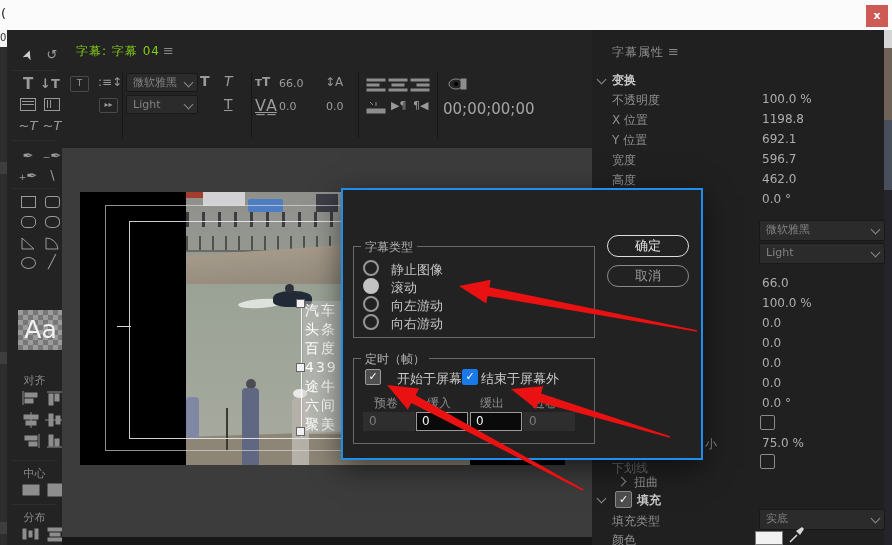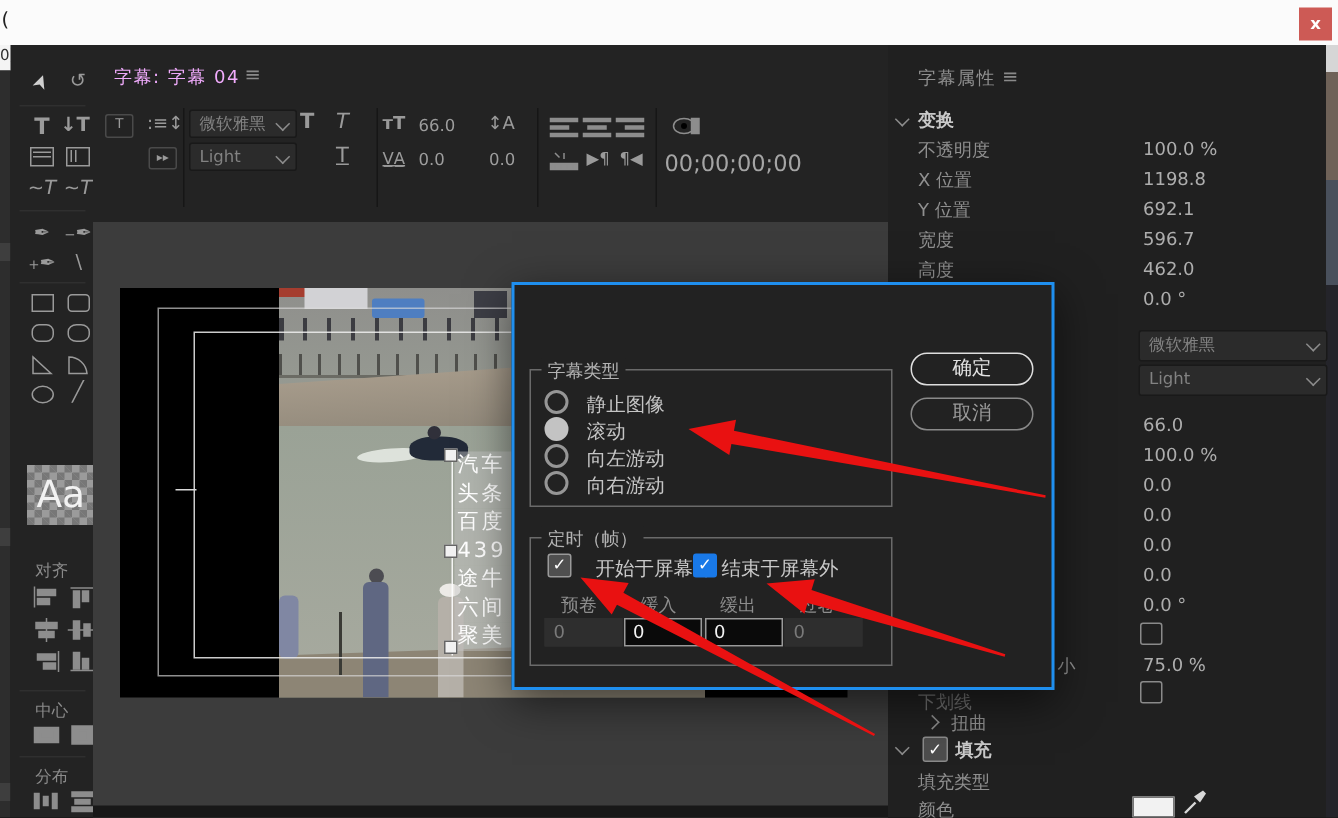--- a/index.html
+++ b/index.html
@@ -25,21 +25,21 @@
   #aa-swatch{position:absolute;left:11px;top:280px;width:45px;height:40px;color:#f2f2f2;font-size:25px;text-align:center;line-height:40px;
     background:
      linear-gradient(45deg,#777 25%,transparent 25%,transparent 75%,#777 75%) 0 0/10px 10px,
      linear-gradient(45deg,#777 25%,#9b9b9b 25%,#9b9b9b 75%,#777 75%) 5px 5px/10px 10px;}
   .sect{position:absolute;left:0;width:55px;color:#8a8a8a;font-size:11px;text-align:center;}
   .mico{position:absolute;width:20px;height:16px;}
   .mico svg{width:20px;height:16px;display:block;}
   .mico rect,.mico line{fill:#8d8d8d;stroke:#8d8d8d;}
   
   #editor{left:62px;top:30px;width:530px;height:507px;background:#232323;border-right:1px solid #0e0e0e;}
-  #tab-title{position:absolute;left:14px;top:13px;color:#f0abfc;font-size:12px;letter-spacing:1px;}
+  #tab-title{position:absolute;left:14px;top:13px;color:#84cc16;font-size:12px;letter-spacing:1px;}
   .hamb{color:#8a8a8a;font-size:13px;}
   #panel-menu{position:absolute;left:101px;top:13px;}
   #toolbar{position:absolute;left:0;top:34px;width:530px;height:84px;border-bottom:1px solid #0d0d0d;background:#232323;}
   .tbico{position:absolute;color:#9a9a9a;font-size:12px;line-height:15px;text-align:center;}
   .tbox{position:absolute;border:1px solid #4a4a4a;border-radius:2px;}
   .dd{position:absolute;background:#2b2b2b;border:1px solid #191919;border-radius:2px;color:#828282;font-size:11px;line-height:17px;padding:0 6px;}
   .dd .chev{position:absolute;right:5px;top:5px;}
   .chev{display:inline-block;width:6px;height:6px;border-right:1.4px solid #8b8b8b;border-bottom:1.4px solid #8b8b8b;transform:rotate(45deg);}
   .chevr{transform:rotate(-45deg);}
   .vdiv{position:absolute;top:8px;width:1px;height:66px;background:#161616;}
@@ -264,21 +264,21 @@
       <div class="dd" style="left:64px;top:9px;width:58px">
         <span>微软雅黑</span><span class="chev"></span></div>
       <div class="dd" style="left:64px;top:31px;width:58px">
         <span>Light</span><span class="chev"></span></div>
       <div class="tbico" style="left:138px;top:10px;font-weight:bold;font-size:14px">T</div>
       <div class="tbico" style="left:162px;top:10px;font-style:italic;font-size:14px">T</div>
       <div class="tbico" style="left:162px;top:33px;text-decoration:underline;font-size:14px">T</div>
       <div class="vdiv" style="left:189px"></div>
       <div class="tbico" style="left:193px;top:11px;font-weight:bold">тT</div>
       <div class="tval" style="left:217px;top:13px">66.0</div>
-      <div class="tbico" style="left:193px;top:34px;text-decoration:underline;font-size:11px">V̲A̲</div>
+      <div class="tbico" style="left:193px;top:34px;text-decoration:underline;font-size:16px">V̲A̲</div>
       <div class="tval" style="left:217px;top:36px">0.0</div>
       <div class="tbico" style="left:263px;top:11px">↕A</div>
       <div class="tval" style="left:264px;top:36px">0.0</div>
       <div class="vdiv" style="left:296px"></div>
       <div class="mico" style="left:304px;top:13px">
         <svg viewBox="0 0 20 16">
             <rect x="1" y="2" width="18" height="2"></rect>
             <rect x="1" y="7" width="12" height="2"></rect>
             <rect x="1" y="12" width="18" height="2"></rect>
           </svg>
@@ -394,20 +394,22 @@
     <div class="plabel" style="left:113px;top:406px">小</div>
     <div class="pvalue" style="top:406px">75.0 %</div>
     <div class="pcb" style="top:424px"></div>
     <div class="plabel" style="top:430px;color:#6f6f6f">下划线</div>
     <span class="chev chevr pchev" style="left:26px;top:448px"></span>
     <div class="plabel" style="left:42px;top:444px">扭曲</div>
     <span class="chev pchev" style="top:465px"></span>
     <div class="cbchk abs" style="left:23px;top:461px">✓</div>
     <div class="plabel pbold" style="left:45px;top:462px">填充</div>
     <div class="plabel" style="top:483px">填充类型</div>
+    <div class="dd pdd" style="top:479px">
+      <span>实底</span><span class="chev"></span></div>
     <div class="plabel" style="top:502px">颜色</div>
     <div id="swatch"></div>
     <div id="dropper">
       <svg width="18" height="18" viewBox="0 0 18 18">
           <path d="M2 16 L9 9" stroke="#d8d8d8" stroke-width="1.6" fill="none"></path>
           <path d="M9 6 l3 3 4-6 -2-2 -6 4 z" fill="#d8d8d8"></path>
         </svg></div>
   </div>
 
   <div id="dialog" class="abs z50">

